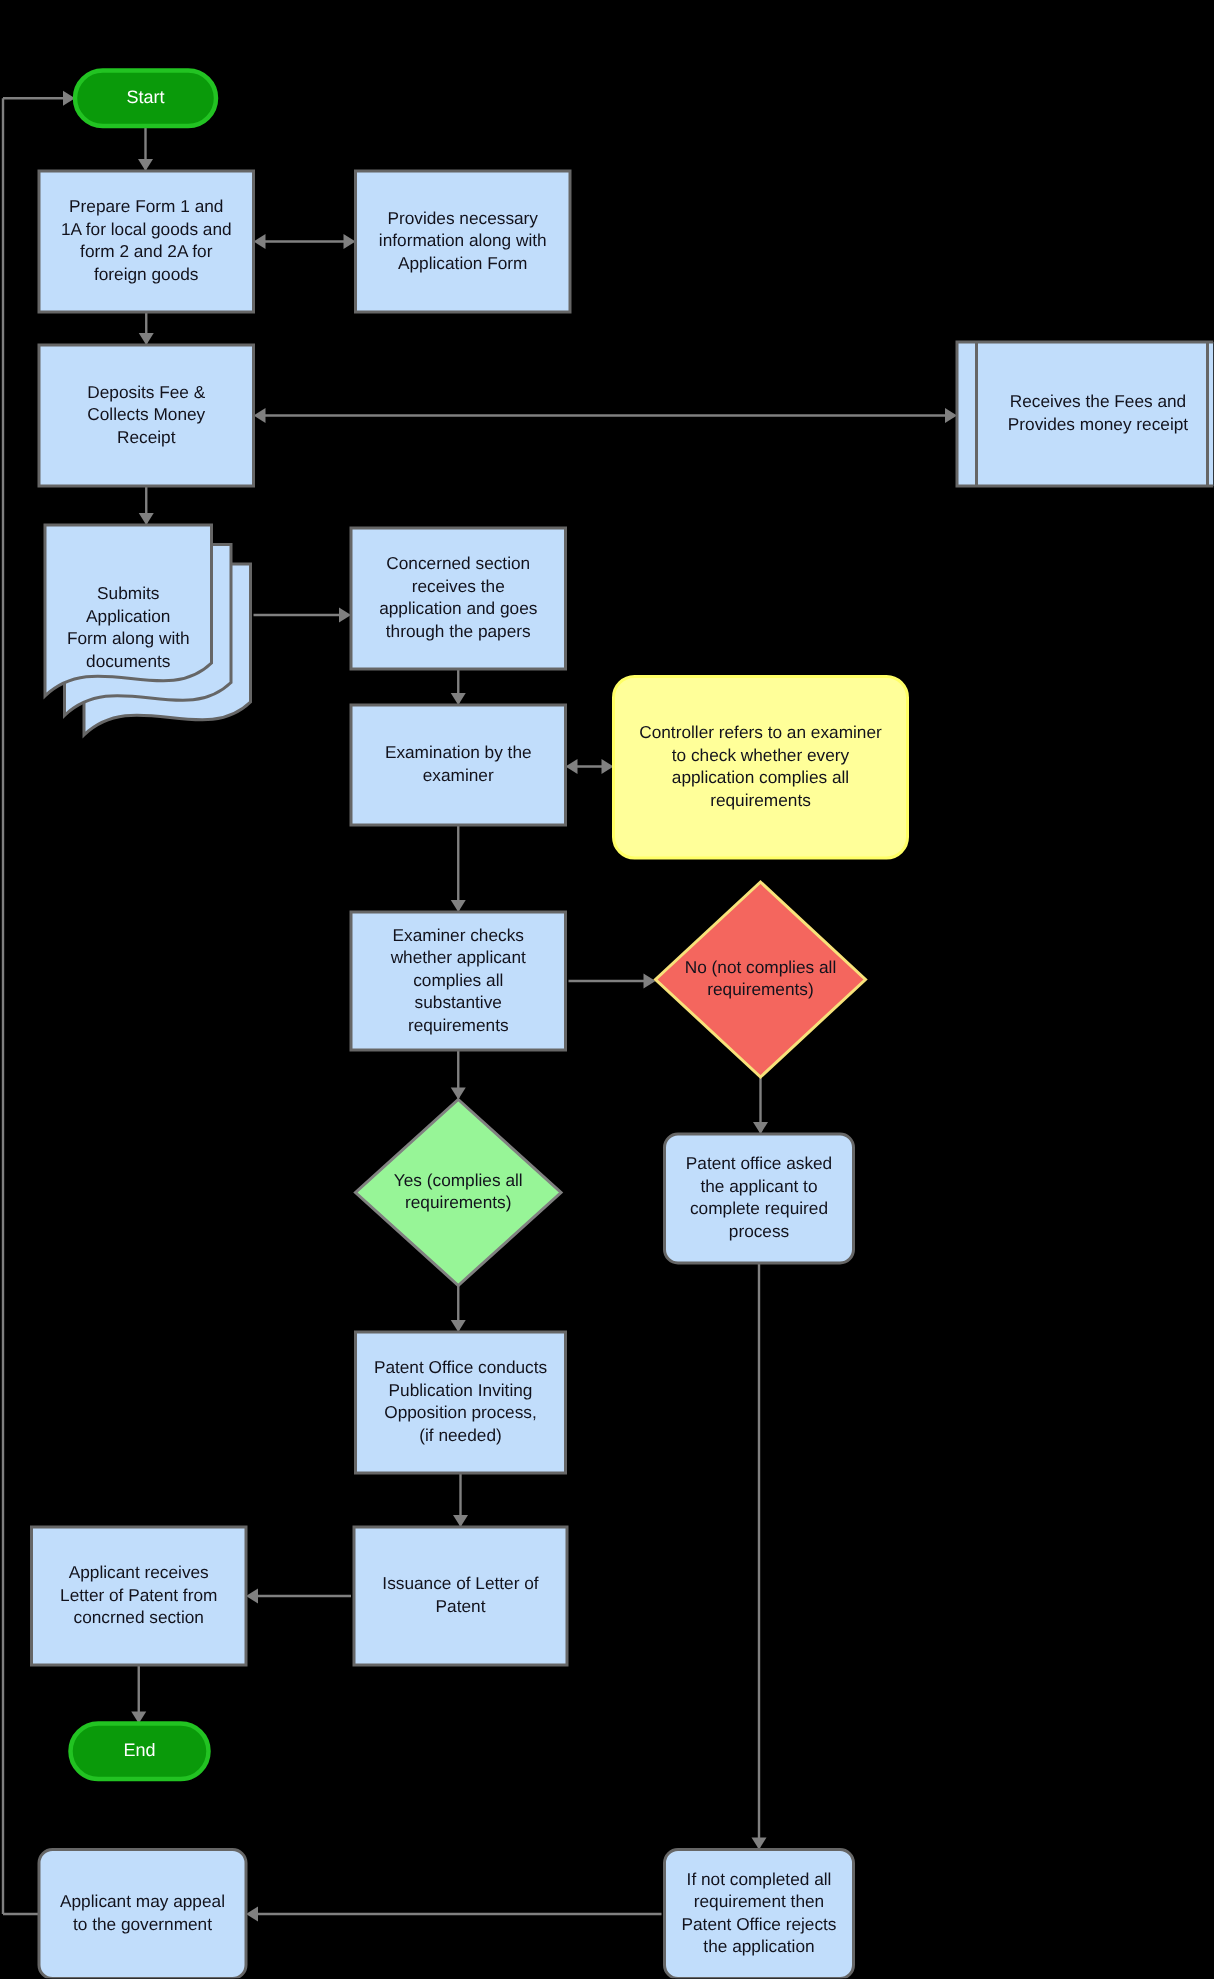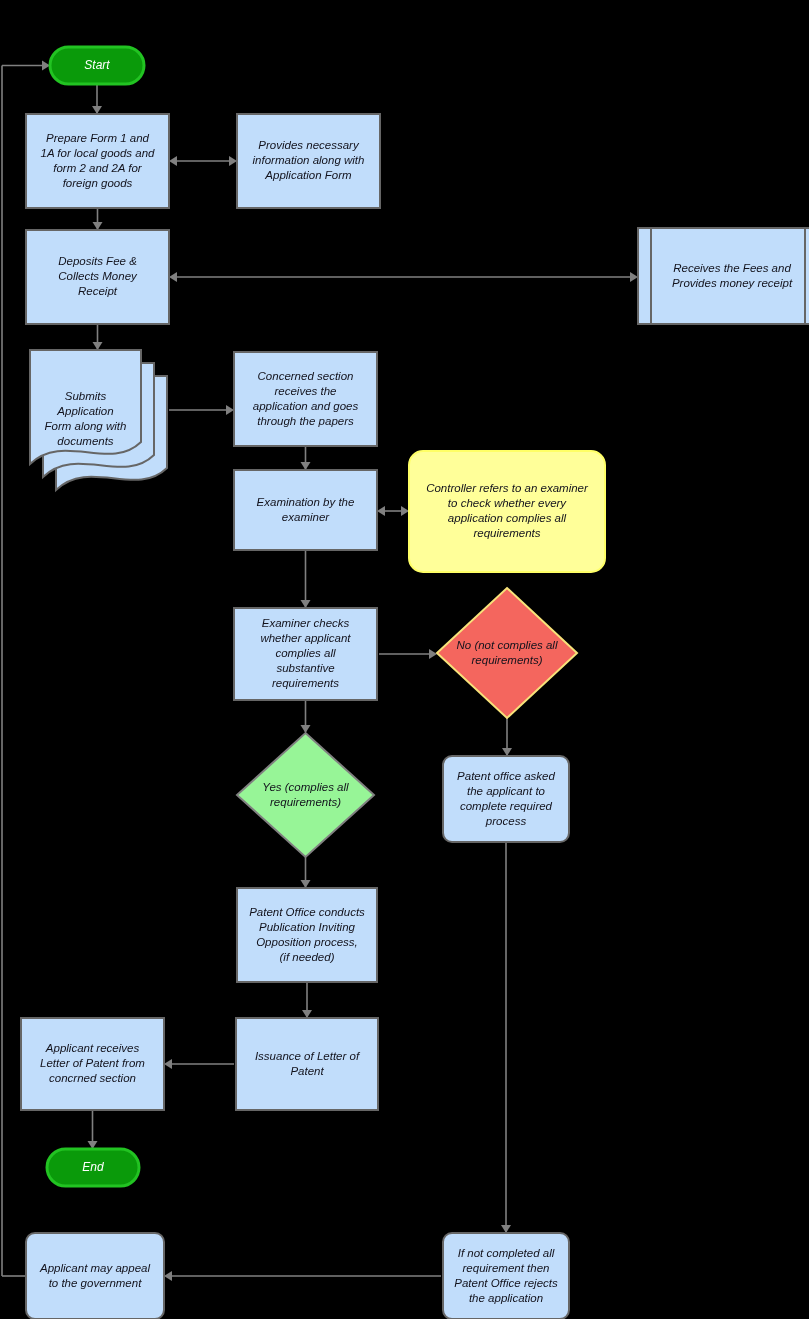--- a/index.html
+++ b/index.html
@@ -7,21 +7,20 @@
     padding: 0;
     background: #000000;
   }
   #flowchart-root {
     position: relative;
     width: 809px;
     height: 1319px;
     background: #000000;
     overflow: hidden;
     font-family: "Liberation Sans", sans-serif;
-    font-style: italic;
   }
   svg.chart-surface {
     position: absolute;
     left: 0; top: 0;
     width: 809px;
     height: 1319px;
     display: block;
   }
   .node-label {
     font-family: "Liberation Sans", sans-serif;

